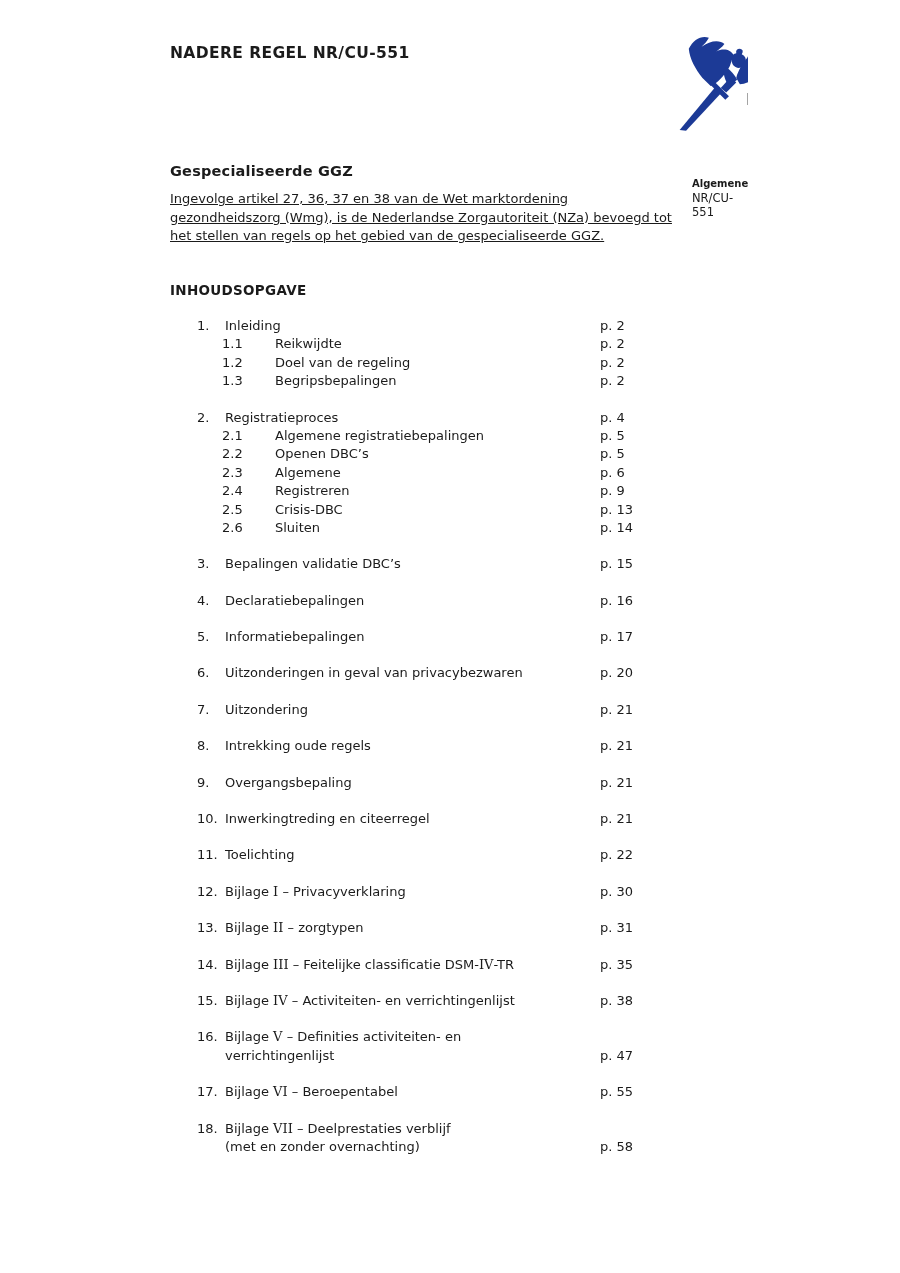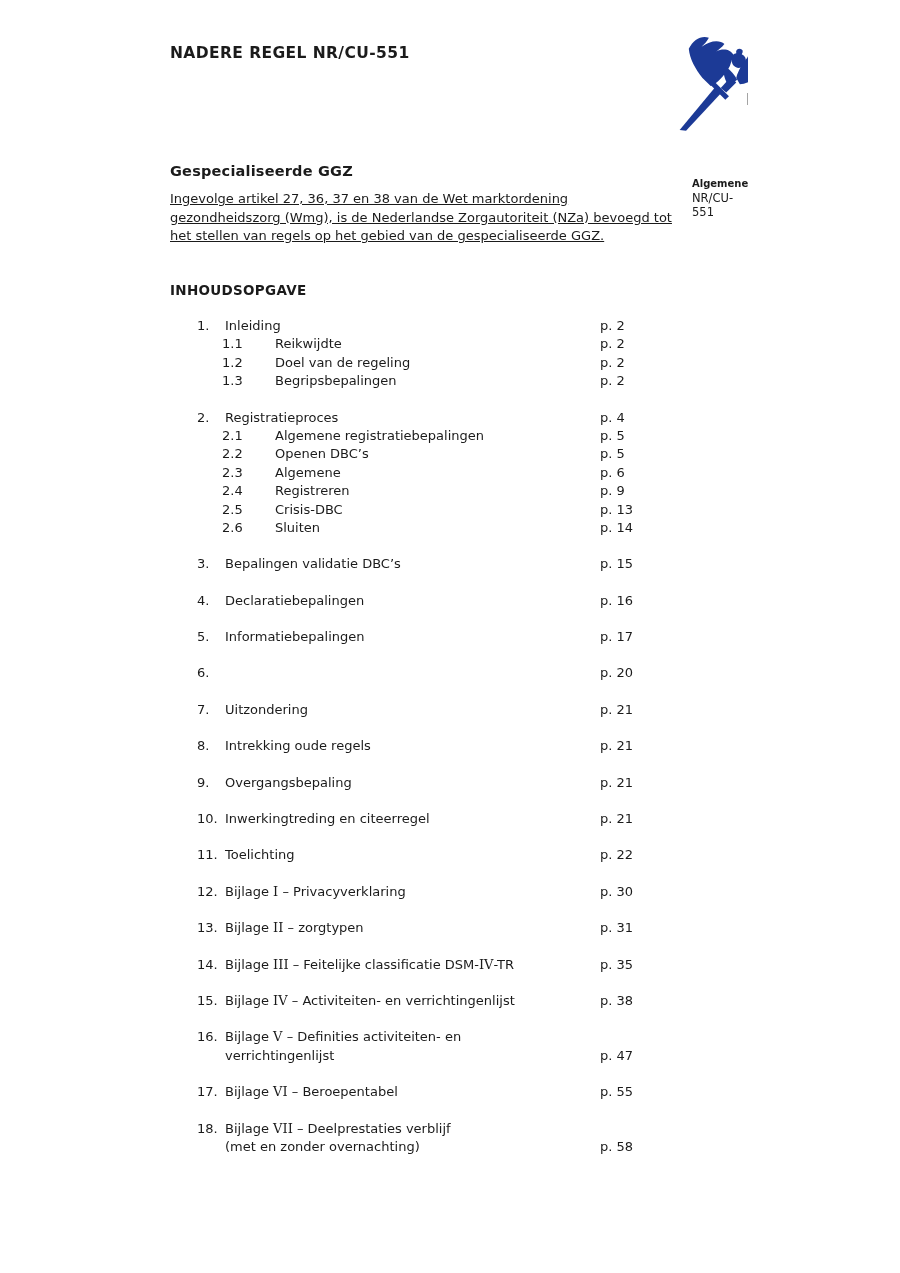--- a/index.html
+++ b/index.html
@@ -199,20 +199,21 @@
       </div>
       <div class="toc-gap"></div>
       <div class="toc-row">
         <div class="toc-num">5.</div>
         <div class="toc-title">Informatiebepalingen</div>
         <div class="toc-page">p. 17</div>
       </div>
       <div class="toc-gap"></div>
       <div class="toc-row">
         <div class="toc-num">6.</div>
+        <div class="toc-title">Uitzonderingen in geval van privacybezwaren</div>
         <div class="toc-page">p. 20</div>
       </div>
       <div class="toc-gap"></div>
       <div class="toc-row">
         <div class="toc-num">7.</div>
         <div class="toc-title">Uitzondering</div>
         <div class="toc-page">p. 21</div>
       </div>
       <div class="toc-gap"></div>
       <div class="toc-row">

